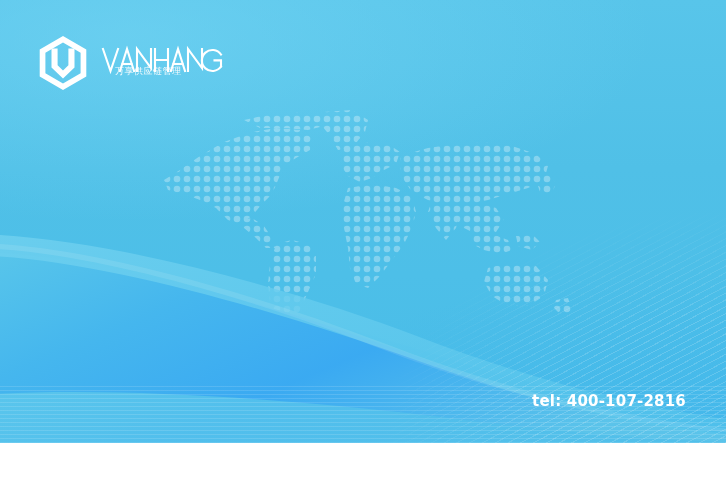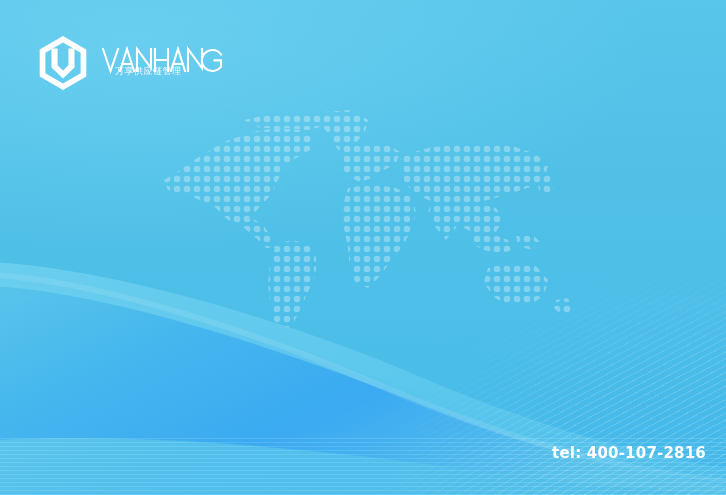--- a/index.html
+++ b/index.html
@@ -7,21 +7,21 @@
     padding: 0;
     background: #ffffff;
   }
   body {
     font-family: "Liberation Sans", sans-serif;
   }
 
   .banner {
     position: relative;
     width: 726px;
-    height: 495px;
+    height: 443px;
     overflow: hidden;
     background: #53c2e9;
   }
 
   
   .bg-base {
     position: absolute;
     inset: 0;
     background:
       linear-gradient(180deg, #58c5ea 0%, #50c0e7 38%, #4dbfe8 62%, #47bce9 100%);
@@ -135,21 +135,21 @@
     font-weight: bold;
     letter-spacing: 0px;
     white-space: nowrap;
     font-family: "DejaVu Sans", "Liberation Sans", sans-serif;
     text-shadow: 0 1px 2px rgba(30,120,170,0.18);
   }
 
   
   .phone {
     position: absolute;
-    right: 20px;
+    right: 40px;
     bottom: 33px;
     color: #ffffff;
     font-size: 15px;
     font-weight: bold;
     letter-spacing: 0.2px;
     white-space: nowrap;
     font-family: "DejaVu Sans", "Liberation Sans", sans-serif;
   }
 </style>
 </head>

